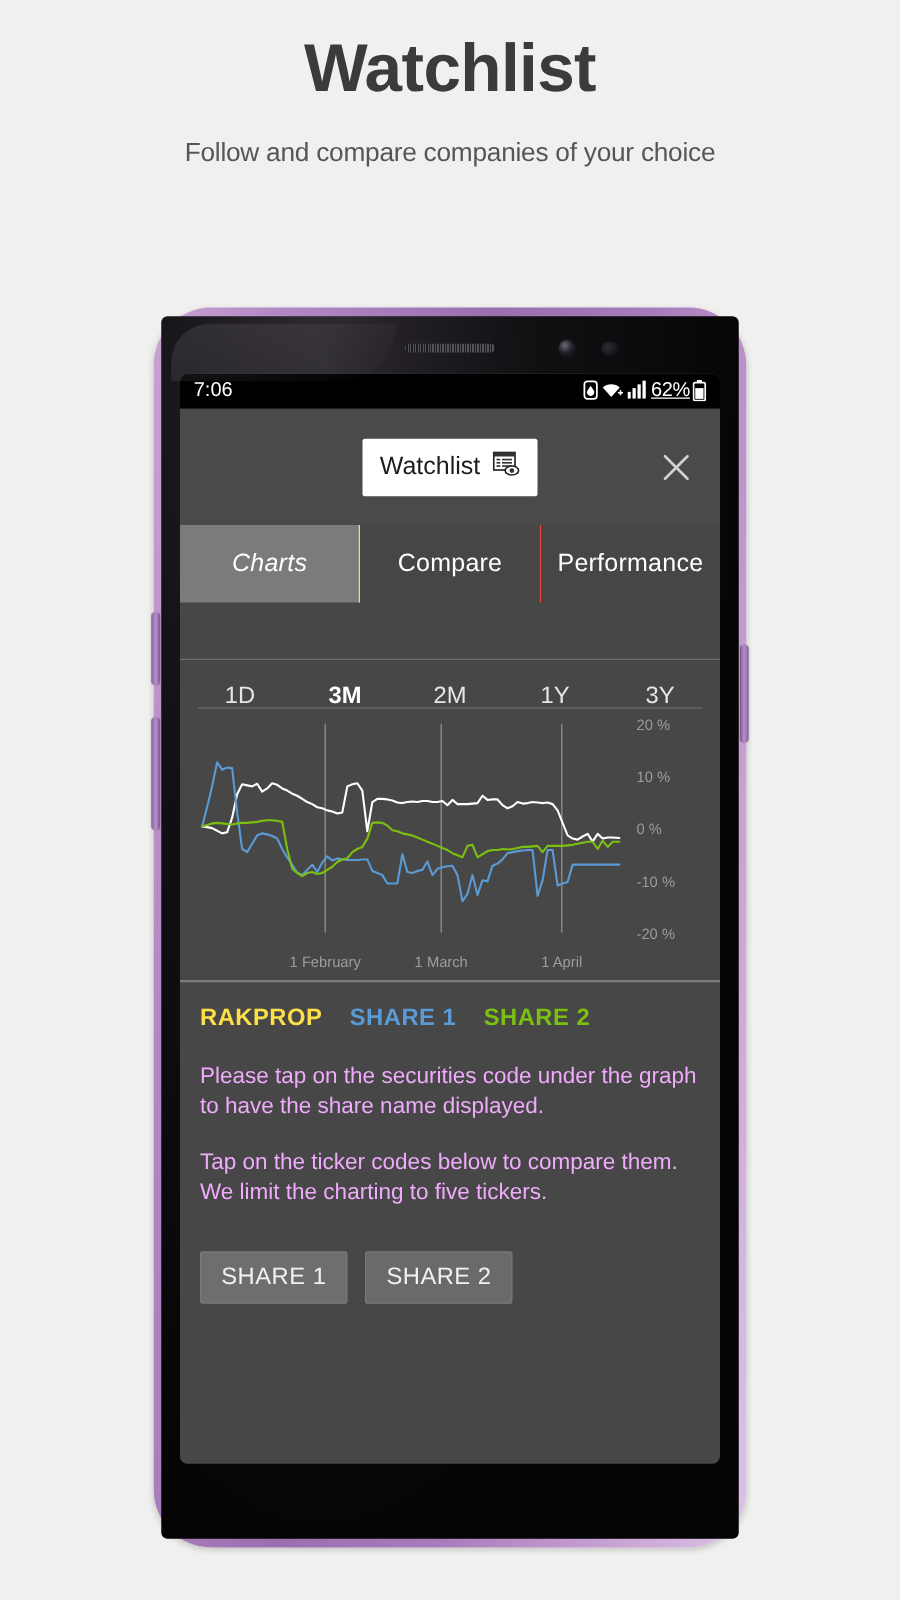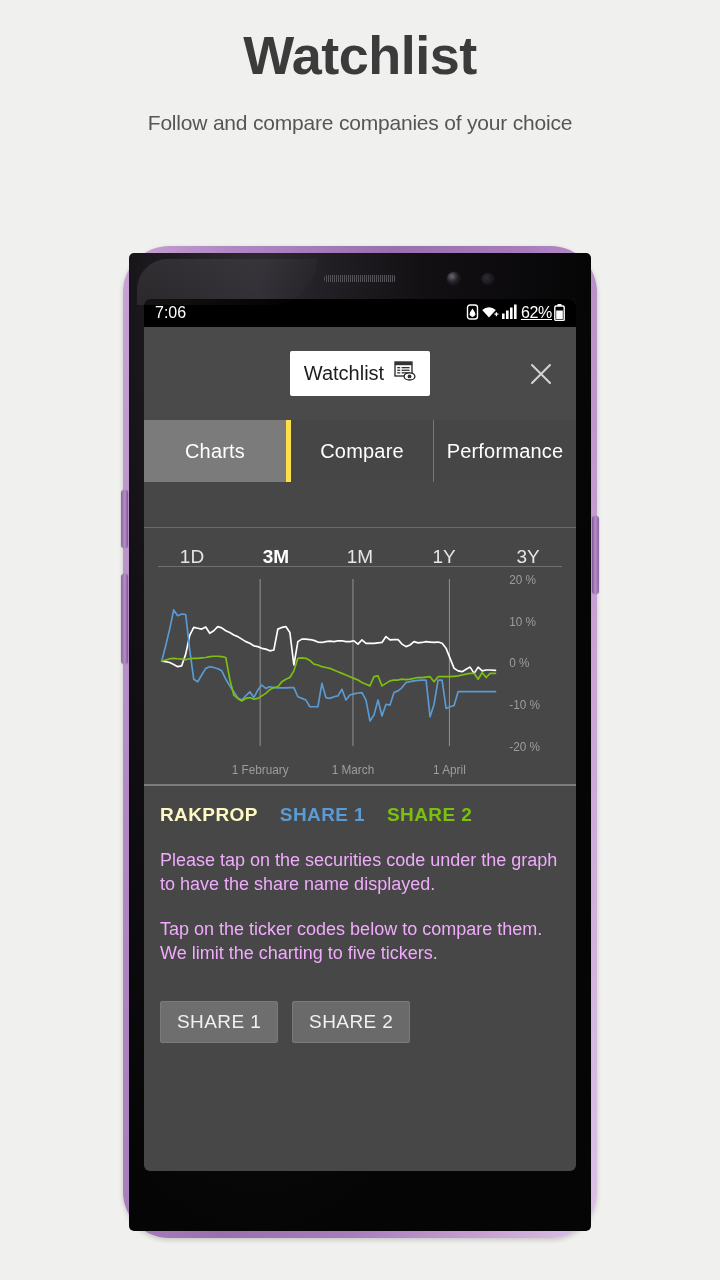--- a/index.html
+++ b/index.html
@@ -107,21 +107,21 @@
   }
 
   
   .tabs { display: flex; height: 62px; }
   .tab {
     flex: 1; display: flex; align-items: center; justify-content: center;
     font-size: 20px; color: #ffffff; background: #464646;
     border-right: 1px solid #ef4444; letter-spacing: .2px;
   }
   .tab:last-child { border-right: none; }
-  .tab.active { background: #7b7b7b; border-right: 5px solid #fde047; }
+  .tab.active { background: #7b7b7b; border-right: 1px solid #fde047; font-style: italic; }
 
   .subbar { height: 46px; background: #474747; border-bottom: 1px solid #6a6a6a; }
 
   
   .ranges {
     display: flex; height: 38px; align-items: center;
     background: #474747; padding: 0 6px;
   }
   .range {
     flex: 1; text-align: center; font-size: 19px; color: #e6e6e6; margin-top: 20px;
@@ -130,21 +130,21 @@
   .range-rule { height: 1px; background: #6f6f6f; margin: 0 14px; }
 
   
   .chartwrap { position: relative; background: #474747; height: 217px; }
   .chart-svg { display: block; width: 100%; height: 100%; }
   .chart-divider { height: 2px; background: #7d7d7d; }
 
   
   .body { background: #474747; padding: 18px 16px 0 16px; }
   .legend { display: flex; gap: 22px; font-size: 19px; font-weight: bold; letter-spacing: .4px; }
-  .legend-0 { color: #fef9c3; }
+  .legend-0 { color: #fde047; }
   .legend-1 { color: #5b9bd5; }
   .legend-2 { color: #7cc00f; }
 
   .help { color: #f0abfc; font-size: 18px; line-height: 1.35; margin-top: 22px; }
   .help + .help { margin-top: 20px; }
 
   .ticker-row { display: flex; gap: 14px; margin-top: 36px; }
   .ticker-btn {
     background: #6e6e6e; color: #f1f1f1; font-size: 19px;
     padding: 9px 16px; border-radius: 2px; letter-spacing: .4px;
@@ -239,21 +239,21 @@
           <div class="tab active">Charts</div>
           <div class="tab">Compare</div>
           <div class="tab">Performance</div>
         </div>
 
         <div class="subbar"></div>
 
         <div class="ranges">
           <div class="range">1D</div>
           <div class="range active">3M</div>
-          <div class="range">1M</div>
+          <div class="range">2M</div>
           <div class="range">1Y</div>
           <div class="range">3Y</div>
         </div>
         <div class="range-rule"></div>
 
         <div class="chartwrap">
           <svg class="chart-svg" id="chart" viewBox="0 0 440 217" preserveAspectRatio="none">
               <text x="372" y="17" fill="#9d9d9d" font-size="12" font-family="&quot;Liberation Sans&quot;, sans-serif">20 %</text>
               <text x="372" y="58.75" fill="#9d9d9d" font-size="12" font-family="&quot;Liberation Sans&quot;, sans-serif">10 %</text>
               <text x="372" y="100.5" fill="#9d9d9d" font-size="12" font-family="&quot;Liberation Sans&quot;, sans-serif">0 %</text>

